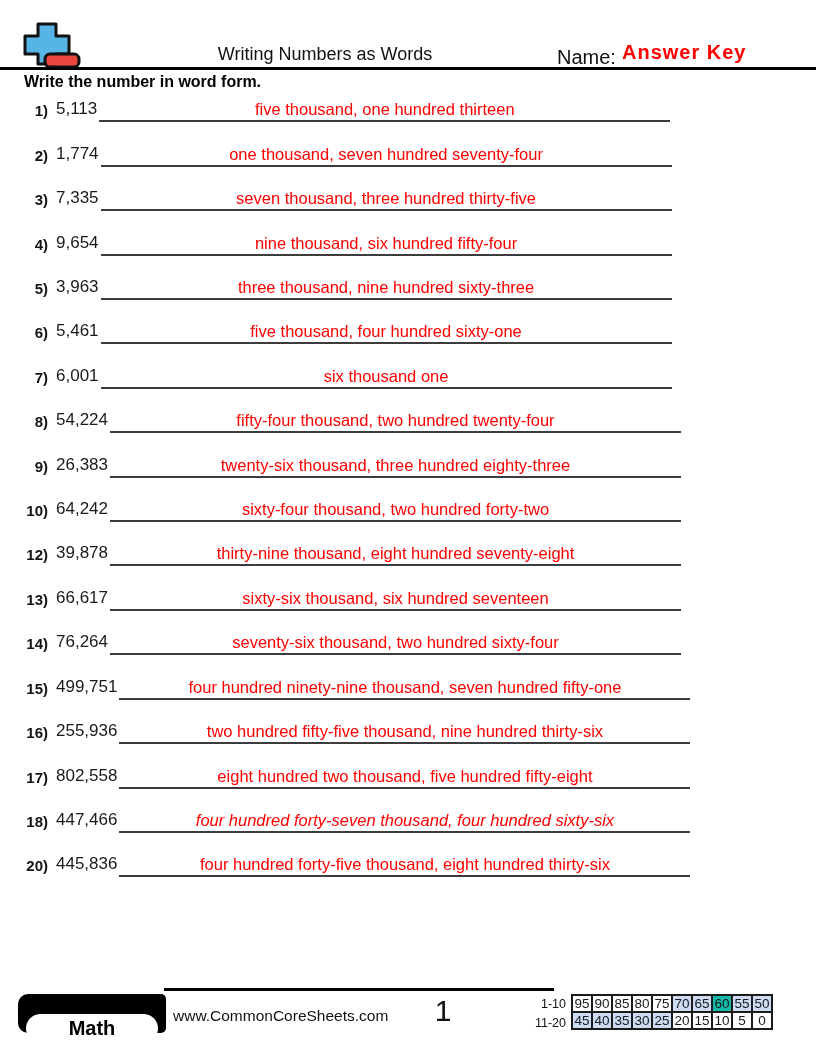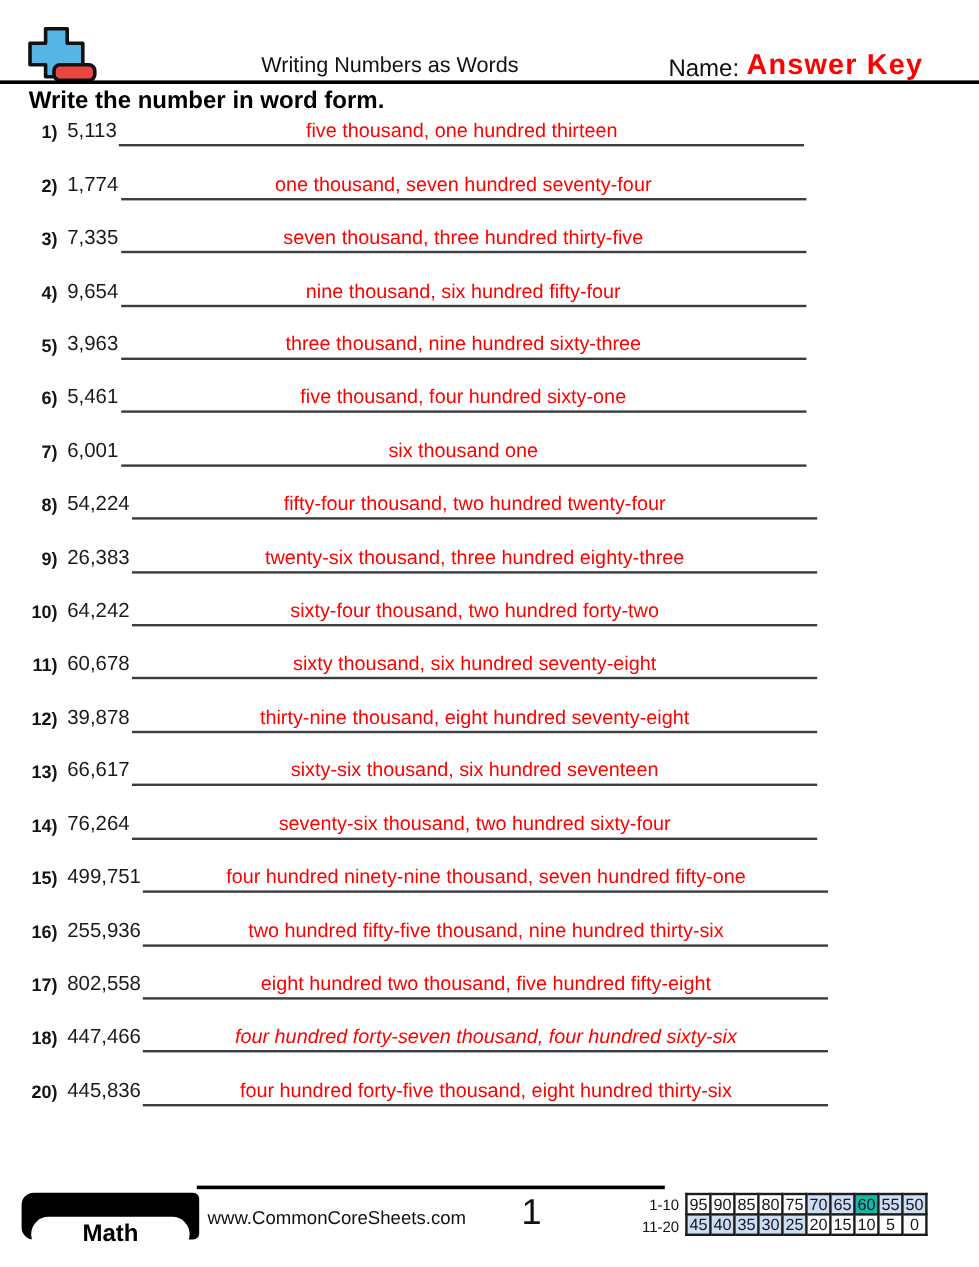--- a/index.html
+++ b/index.html
@@ -15,24 +15,24 @@
   }
   
   .logo { position: absolute; left: 22px; top: 21px; }
   .ws-title {
     position: absolute; left: 140px; top: 44px; width: 370px;
     text-align: center; font-size: 18px; color: #111;
   }
   .name-label { position: absolute; left: 557px; top: 46px; font-size: 20px; color: #111; }
   .answer-key {
     position: absolute; left: 622px; top: 41px;
-    font-size: 24px; font-weight: bold; letter-spacing: 1px;
+    font-size: 20px; font-weight: bold; letter-spacing: 1px;
   }
   .header-rule { position: absolute; left: 0; top: 67px; width: 816px; height: 3px; background: #000; }
-  .instruction { position: absolute; left: 24px; top: 73px; font-size: 20px; font-weight: bold; color: #000; }
+  .instruction { position: absolute; left: 24px; top: 73px; font-size: 16px; font-weight: bold; color: #000; }
   
   .problems { position: absolute; left: 19px; top: 78px; width: 780px; }
   .prow { display: flex; align-items: flex-end; height: 44.42px; }
   .plabel {
     width: 29px; text-align: right; font-weight: bold; font-size: 15px;
     padding-bottom: 3px; flex: none; color: #141414;
   }
   .pvalue { font-size: 17px; padding: 0 0 3px 8px; flex: none; color: #1a1a1a; }
   .pline {
     width: 571px; flex: none; margin-left: 2px;
@@ -141,27 +141,20 @@
         <span class="pvalue">26,383</span>
         <span class="pline">
           <span class="panswer" style="color: rgb(255, 0, 0);">twenty-six thousand, three hundred eighty-three</span>
         </span>
       </div>
       <div class="prow">
         <span class="plabel">10)</span>
         <span class="pvalue">64,242</span>
         <span class="pline">
           <span class="panswer" style="color: rgb(255, 0, 0);">sixty-four thousand, two hundred forty-two</span>
-        </span>
-      </div>
-      <div class="prow">
-        <span class="plabel">11)</span>
-        <span class="pvalue">60,678</span>
-        <span class="pline">
-          <span class="panswer" style="color: rgb(255, 0, 0);">sixty thousand, six hundred seventy-eight</span>
         </span>
       </div>
       <div class="prow">
         <span class="plabel">12)</span>
         <span class="pvalue">39,878</span>
         <span class="pline">
           <span class="panswer" style="color: rgb(255, 0, 0);">thirty-nine thousand, eight hundred seventy-eight</span>
         </span>
       </div>
       <div class="prow">

